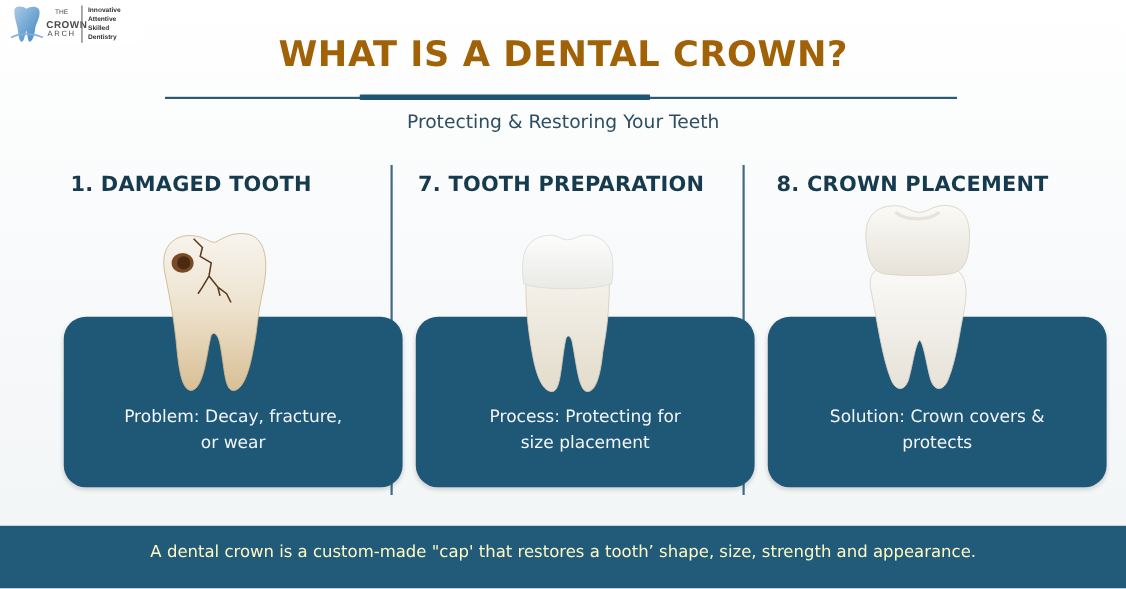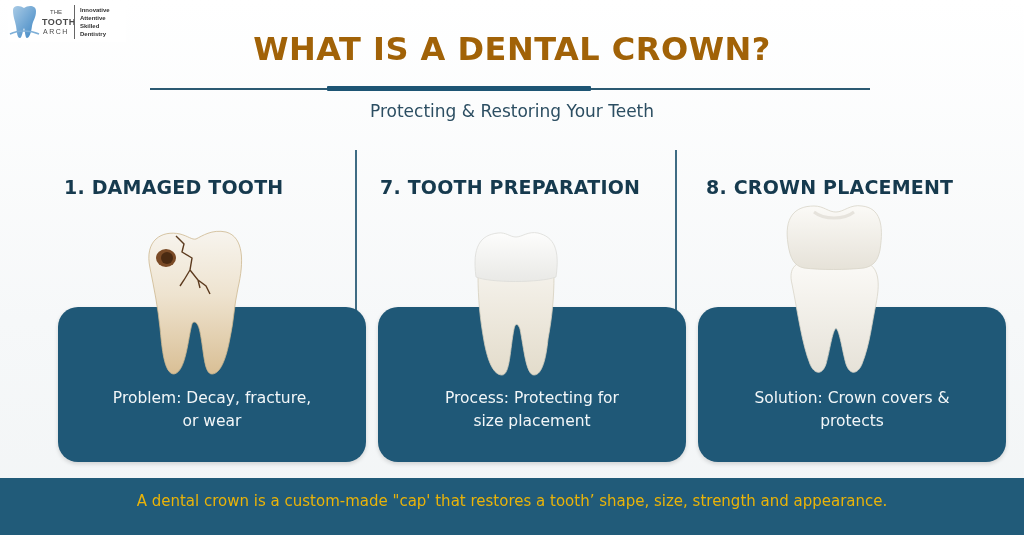--- a/index.html
+++ b/index.html
@@ -21,50 +21,50 @@
 
   .title { position: absolute; left: 0; width: 1024px; top: 30px; text-align: center;
     font-family: "DejaVu Sans", sans-serif; font-weight: bold; font-size: 32px; color: #a16207; letter-spacing: 0.5px; }
   .rule-thin { position: absolute; left: 150px; width: 720px; top: 88px; height: 2px; background: #2c5a72; }
   .rule-thick { position: absolute; left: 327px; width: 264px; top: 86px; height: 5px; background: #1e5574; border-radius: 1px; }
   .subtitle { position: absolute; left: 0; width: 1024px; top: 101px; text-align: center;
     font-family: "DejaVu Sans", sans-serif; font-size: 17px; color: #2c4e62; }
 
   .divider { position: absolute; top: 150px; width: 2px; height: 300px; background: #3f6c84; }
 
-  .step { position: absolute; top: 155px; width: 290px; height: 295px; margin-top: 19px; }
+  .step { position: absolute; top: 155px; width: 290px; height: 295px; }
   .step-heading { position: absolute; top: 2px; font-family: "DejaVu Sans", sans-serif; font-weight: bold;
     font-size: 19px; color: #163a4e; white-space: nowrap; letter-spacing: 0.2px; }
   .card { position: absolute; top: 133px; width: 308px; height: 155px; background: #1f5877; border-radius: 20px;
     box-shadow: 0 2px 4px rgba(0,0,0,0.15); }
   .card-text { position: absolute; left: 0; right: 0; top: 80px; text-align: center; color: #f2f6f8;
     font-family: "DejaVu Sans", sans-serif; font-size: 15.5px; line-height: 23px; }
   .tooth { position: absolute; }
 
   .banner { position: absolute; left: 0; top: 478px; width: 1024px; height: 57px; background: #215b79; }
-  .banner-text { position: absolute; left: 0; width: 1024px; top: 14px; text-align: center; color: #eab308;
+  .banner-text { position: absolute; left: 0; width: 1024px; top: 14px; text-align: center; color: #fef9c3;
     font-family: "DejaVu Sans", sans-serif; font-size: 15px; }
 </style>
 </head>
 <body>
 
 <div class="logo">
   <svg class="logo-mark" viewBox="0 0 32 36">
     <defs>
       <linearGradient id="lg" x1="0" y1="0" x2="1" y2="1">
         <stop offset="0" stop-color="#a9cbe6"></stop>
           <stop offset="1" stop-color="#3f86c3"></stop>
       </linearGradient>
     </defs>
     <path d="M5 6 C5 1 12 1 16 4 C20 1 28 1 28 7 C28 14 25 16 24 22 C23 30 21 34 19 34 C17 34 17 26 16 24 C15 26 14 34 12 34 C9 34 9 28 8 22 C7 16 5 13 5 6 Z" fill="url(#lg)"></path>
     <path d="M2 30 C10 26 22 26 31 30" stroke="#7fb0d8" stroke-width="1.5" fill="none"></path>
   </svg>
   <div class="logo-word">
     <div class="l1">THE</div>
-    <div class="l2">TOOTH</div>
+    <div class="l2">CROWN</div>
     <div class="l3">ARCH</div>
   </div>
   <div class="logo-sep"></div>
   <div class="logo-tag">
     <div>Innovative</div>
     <div>Attentive</div>
     <div>Skilled</div>
     <div>Dentistry</div>
   </div>
 </div>

